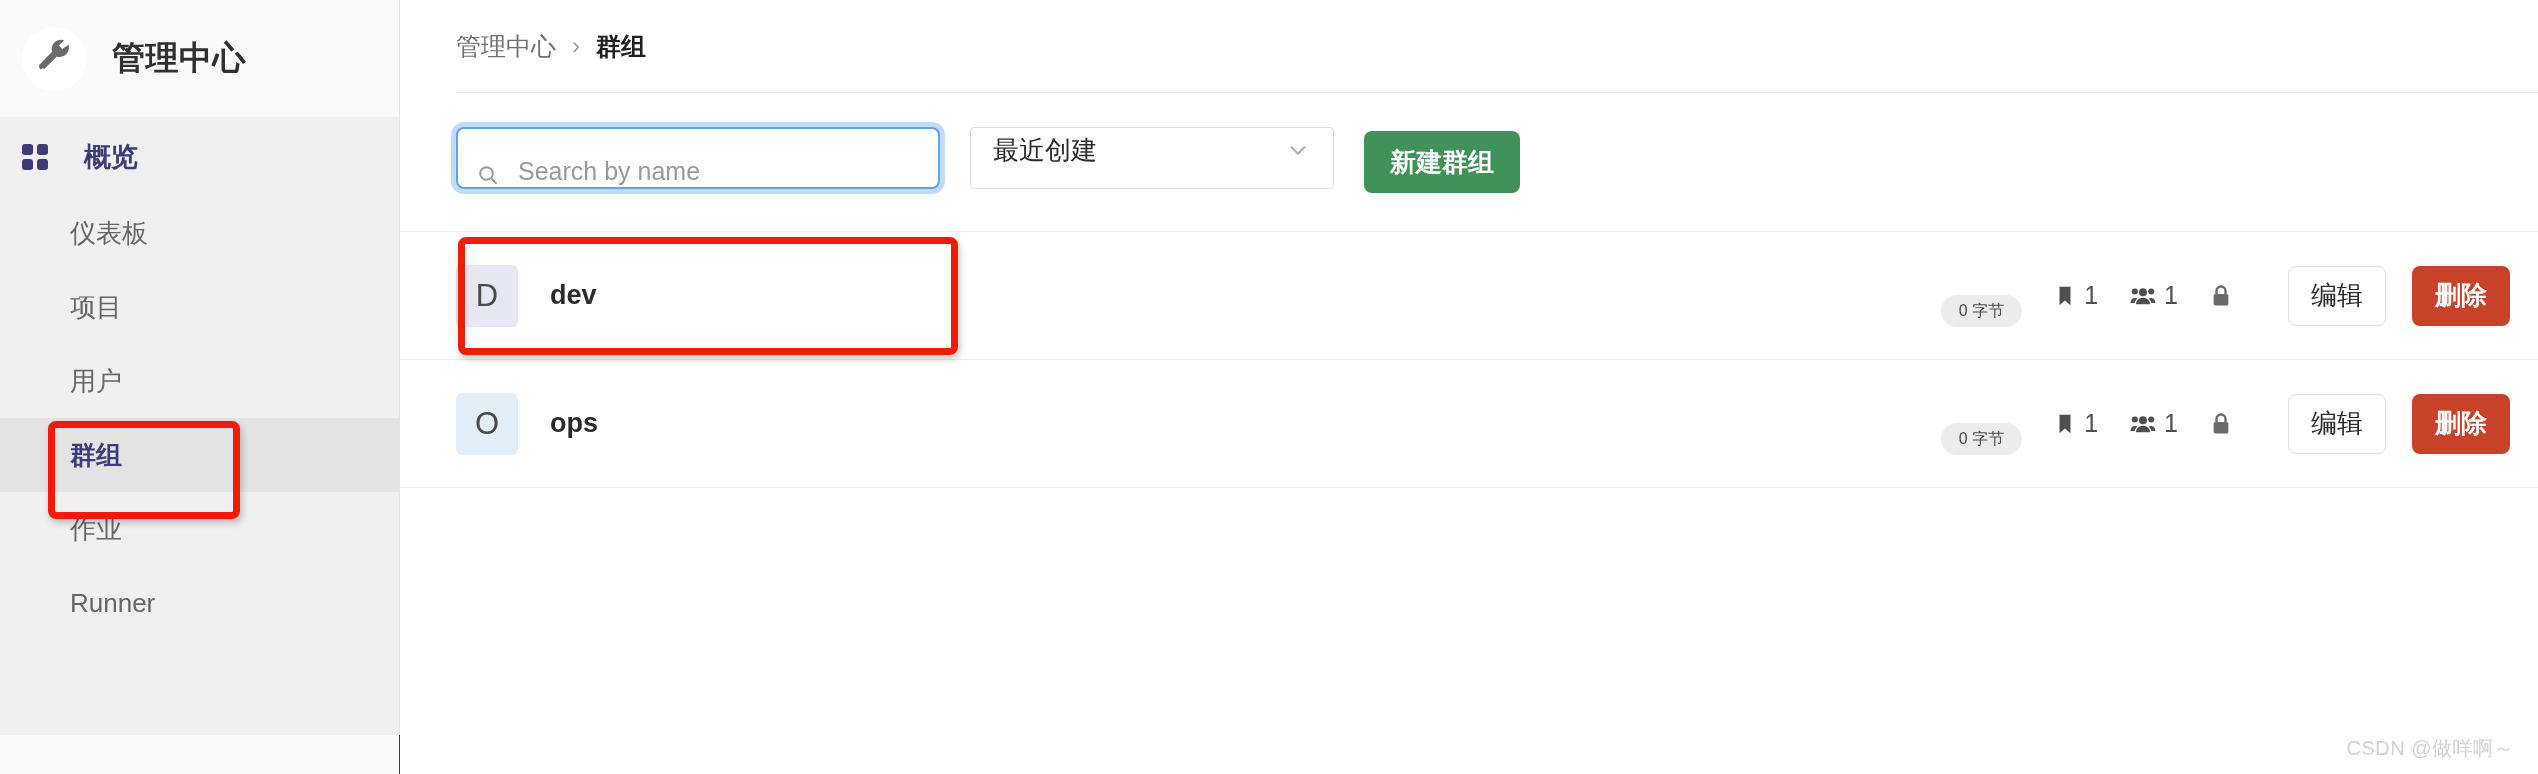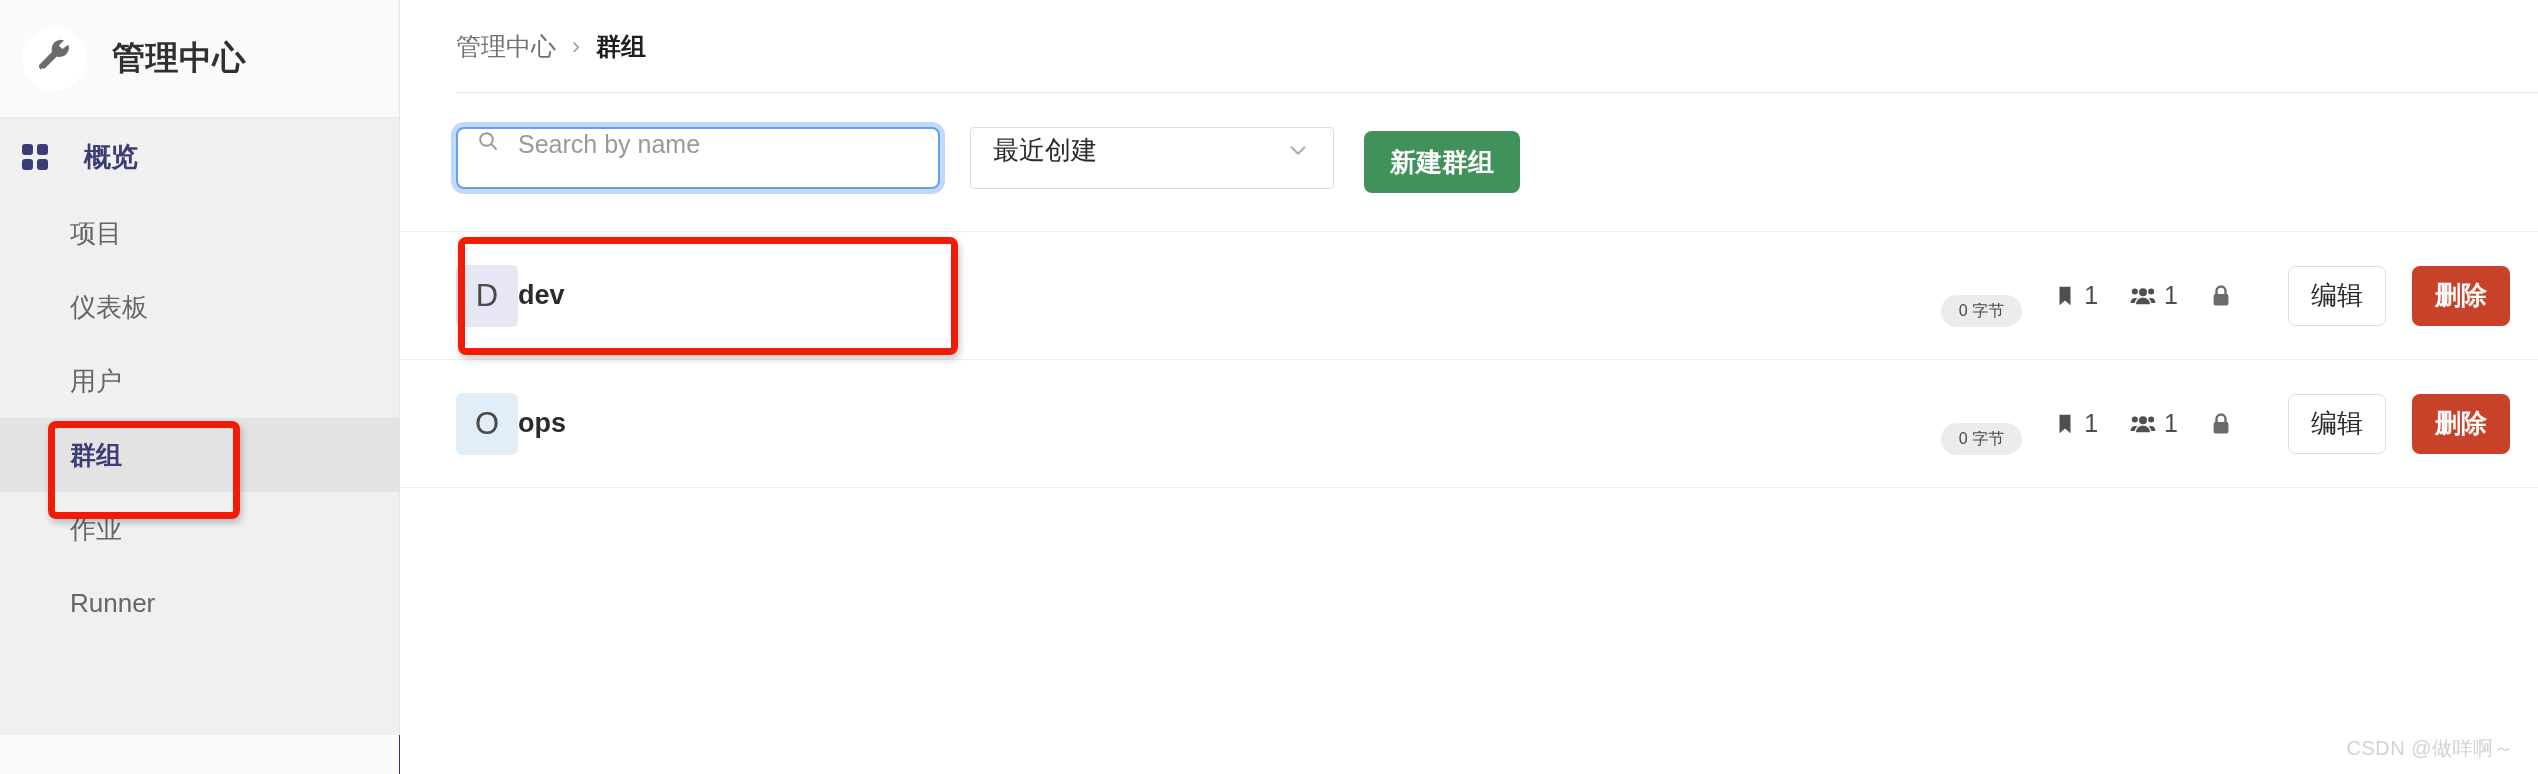--- a/index.html
+++ b/index.html
@@ -173,21 +173,21 @@
   }
 
   .search-wrap {
     width: 484px;
     height: 62px;
     border: 2px solid #63a0f0;
     border-radius: 8px;
     box-shadow: 0 0 0 5px rgba(143,187,245,0.55);
     background: #ffffff;
     display: flex;
-    align-items: flex-start;
+    align-items: flex-end;
     padding: 0 18px;
     box-sizing: border-box;
   }
   .search-icon { flex: 0 0 24px; display:flex; }
   .search-input {
     border: none;
     outline: none;
     margin-left: 16px;
     font-size: 25px;
     color: #8d8d8d;
@@ -255,20 +255,21 @@
     height: 62px;
     border-radius: 6px;
     display: flex;
     align-items: center;
     justify-content: center;
     font-size: 31px;
     color: #4a4a4a;
     flex: 0 0 62px;
   }
   .group-name {
+    margin-left: 32px;
     font-size: 27px;
     font-weight: 700;
     color: #2b2b2b;
   }
   .row-spacer { flex: 1 1 auto; }
 
   .meta {
     display: flex;
     align-items: center;
   }
@@ -369,24 +370,24 @@
         <span class="grid-icon">
             <i></i>
             <i></i>
             <i></i>
             <i></i>
           </span>
         <span class="nav-label">概览</span>
       </div>
 
       <div class="nav-item">
+        <span>仪表板</span>
+      </div>
+      <div class="nav-item">
         <span>项目</span>
-      </div>
-      <div class="nav-item">
-        <span>仪表板</span>
       </div>
       <div class="nav-item">
         <span>用户</span>
       </div>
       <div class="nav-item active">
         <span>群组</span>
       </div>
       <div class="nav-item">
         <span>作业</span>
       </div>

